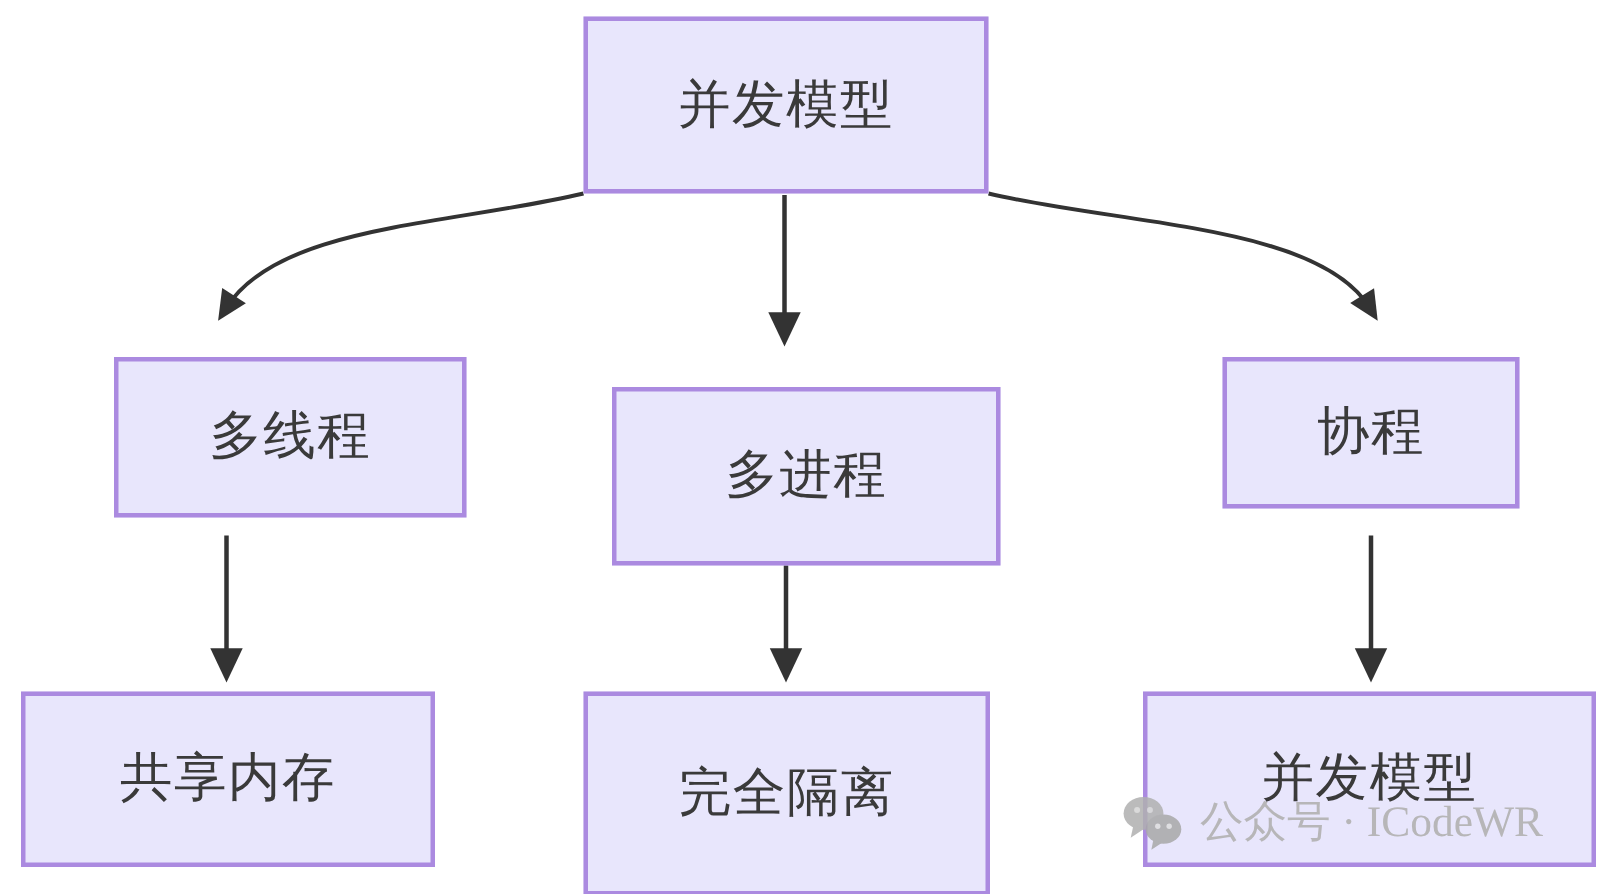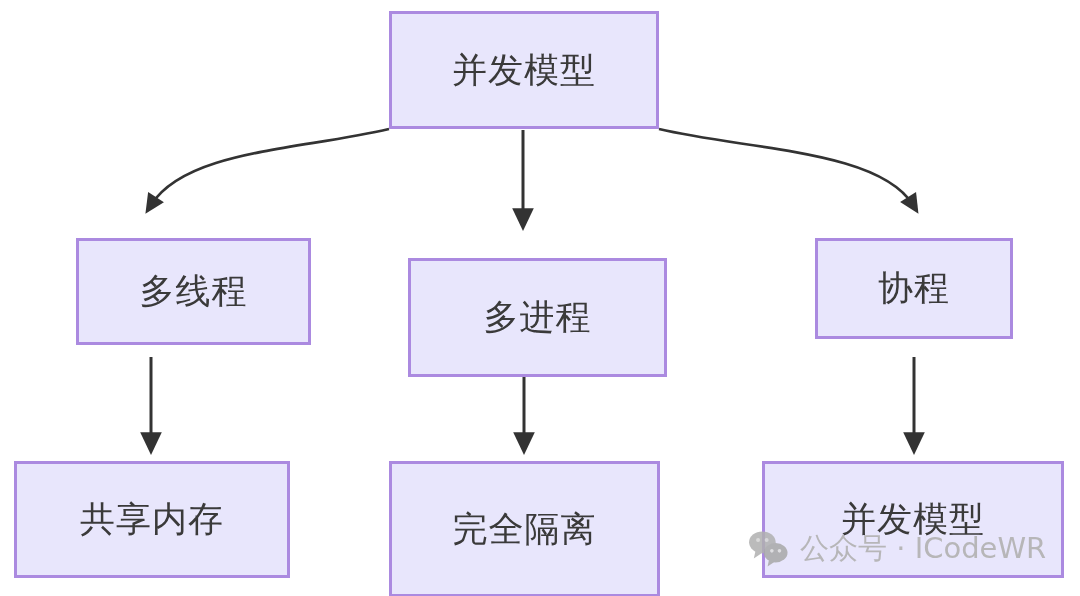--- a/index.html
+++ b/index.html
@@ -56,20 +56,21 @@
 
   #watermark {
     position: absolute;
     left: 748px;
     top: 529px;
     display: flex;
     align-items: center;
     gap: 10px;
     z-index: 3;
     pointer-events: none;
+    font-family: Liberation Serif, serif;
   }
   #watermark .wm-text {
     color: #b3b3b3;
     font-size: 29px;
     line-height: 1;
     white-space: nowrap;
     opacity: 0.92;
   }
   #watermark .wm-icon {
     width: 42px;

